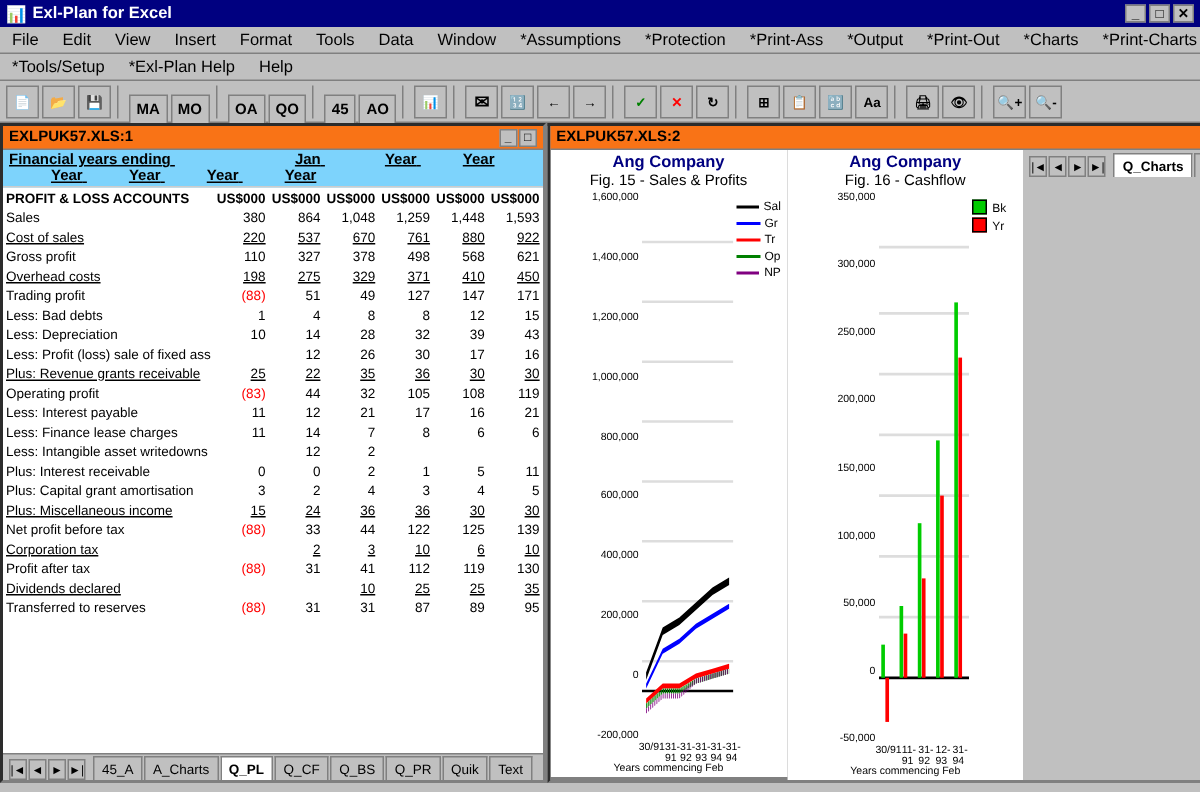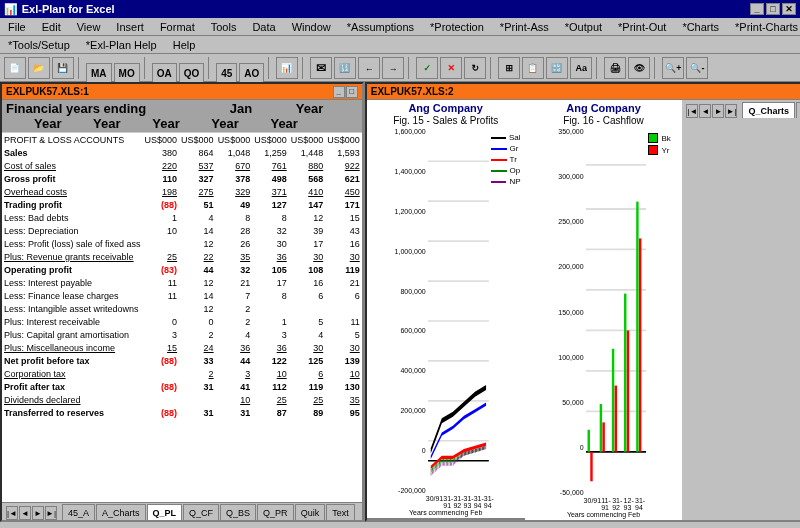--- a/index.html
+++ b/index.html
@@ -107,24 +107,24 @@
       font-size: 9px;
     }
     .ss-table td {
       border: none;
       padding: 0 2px;
       height: 13px;
       white-space: nowrap;
     }
     .col-label { width: 130px; }
     .col-year { width: 48px; text-align: right; }
-    .bold { font-weight: bold; }
+    .bold { font-weight: normal; }
     .red { color: red; }
     .underline { text-decoration: underline; }
-    .section-header td { font-weight: normal; }
+    .section-header td { font-weight: bold; }
     
     
     .tab-bar {
       height: 18px;
       display: flex;
       align-items: flex-end;
       background: #c0c0c0;
       border-top: 1px solid #808080;
       padding: 0 4px;
       gap: 1px;
@@ -334,21 +334,21 @@
     <div class="panel-title-bar">
       <span>EXLPUK57.XLS:1</span>
       <div class="win-btns">
         <div class="win-btn">_</div>
         <div class="win-btn">□</div>
       </div>
     </div>
 
     <div class="spreadsheet-area">
 
-      <div style="background:#a3a3a3; padding: 1px 4px; font-size:13px; font-weight:bold; border-bottom:1px solid #ccc;">
+      <div style="background:#7dd3fc; padding: 1px 4px; font-size:10px; font-weight:bold; border-bottom:1px solid #ccc;text-decoration:underline;">
         <span>Financial years ending</span>
         <span style="margin-left:80px">Jan</span>
         <span style="margin-left:40px">Year</span>
         <span style="margin-left:28px">Year</span>
         <span style="margin-left:28px">Year</span>
         <span style="margin-left:28px">Year</span>
         <span style="margin-left:28px">Year</span>
         <span style="margin-left:28px">Year</span>
       </div>
 

